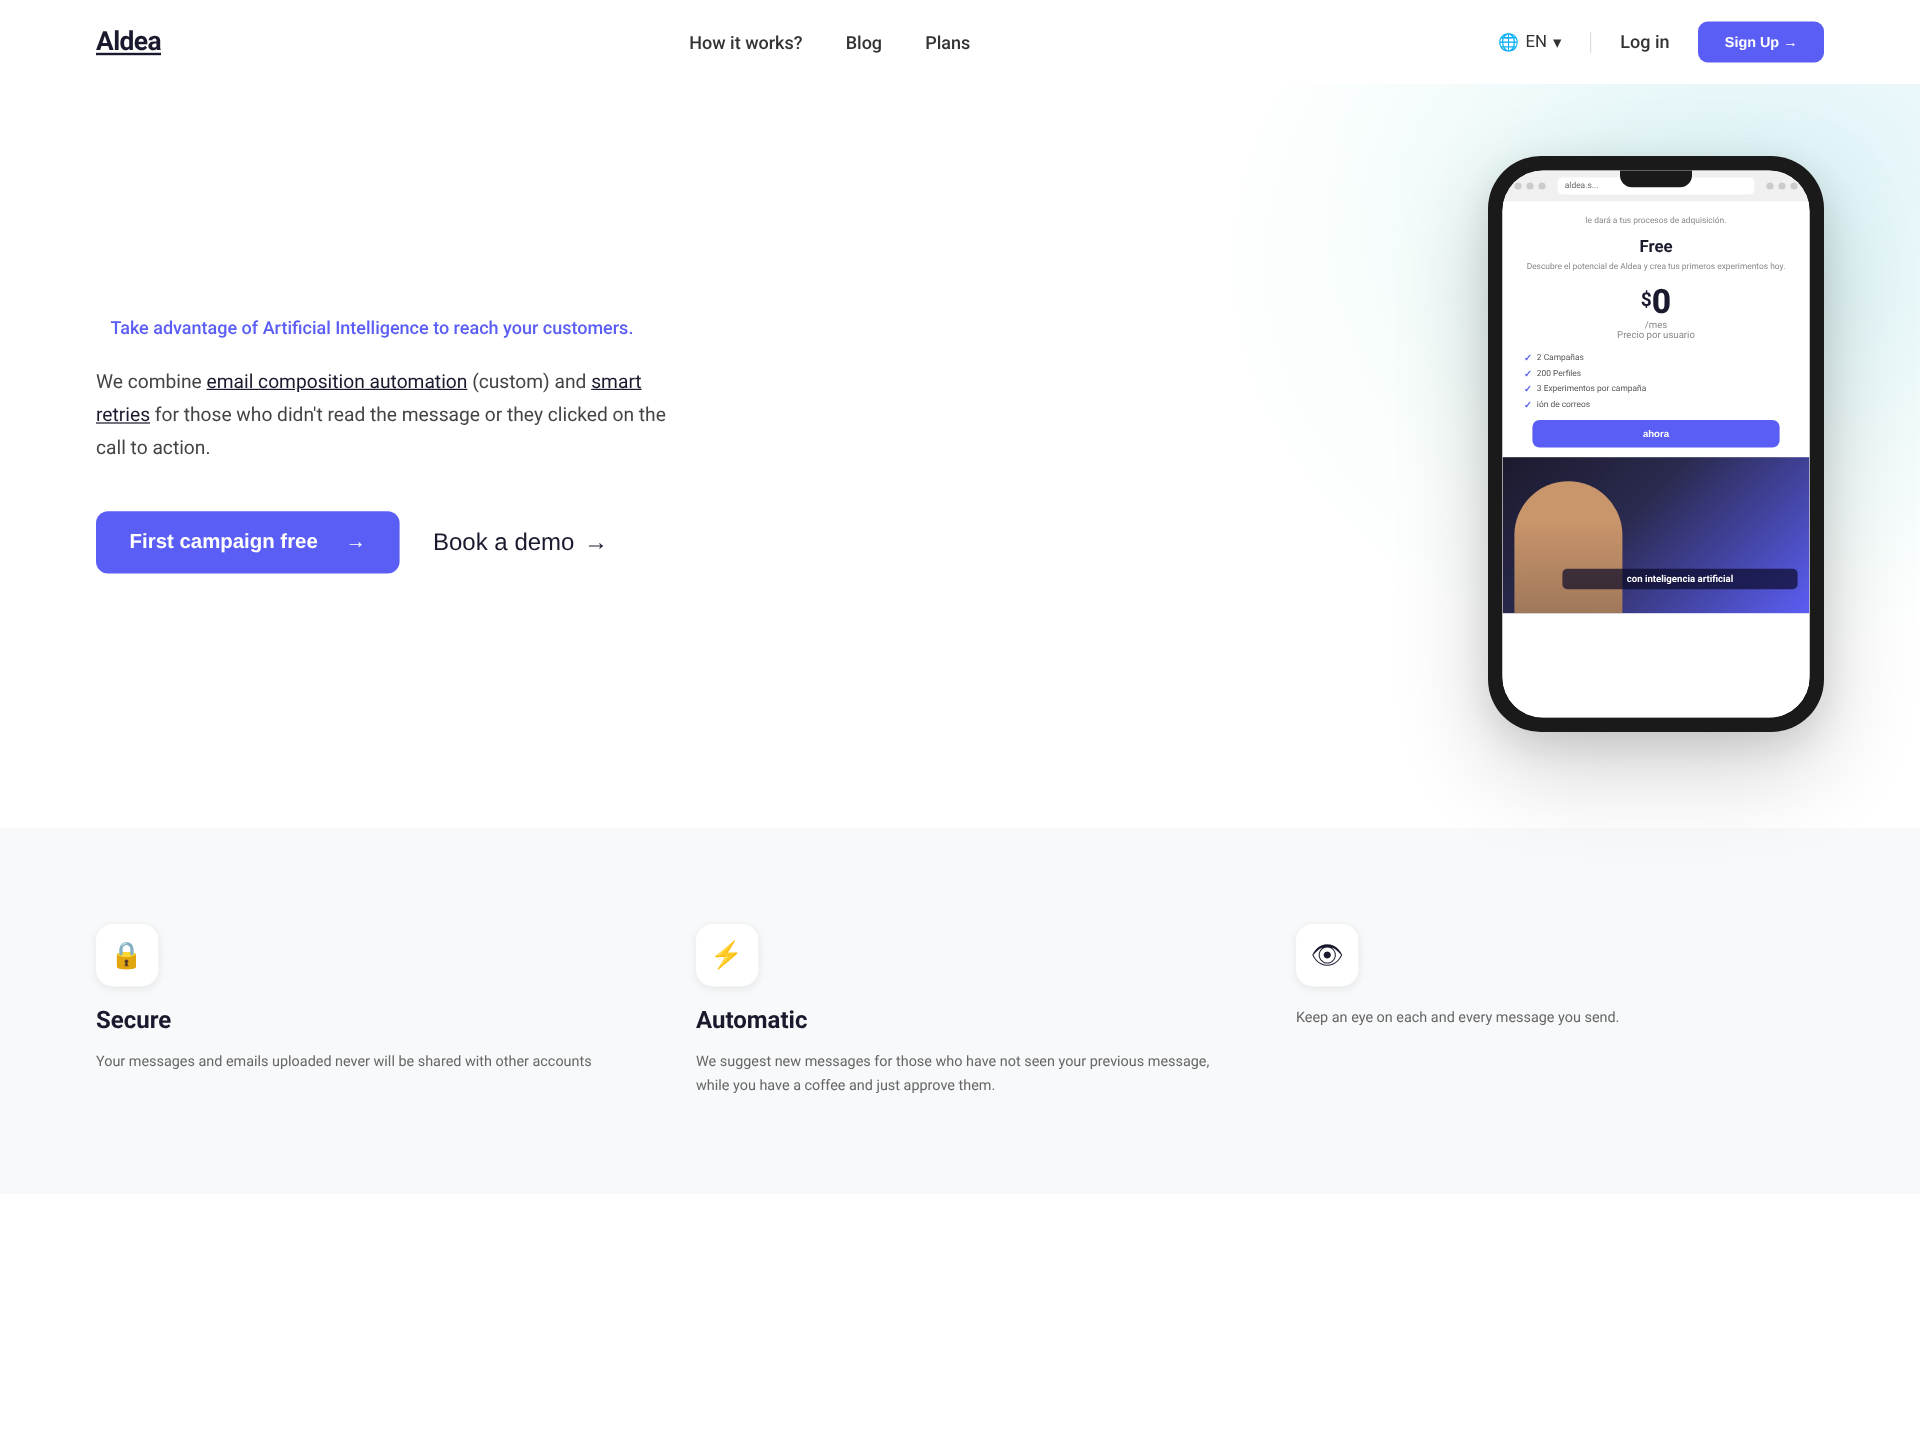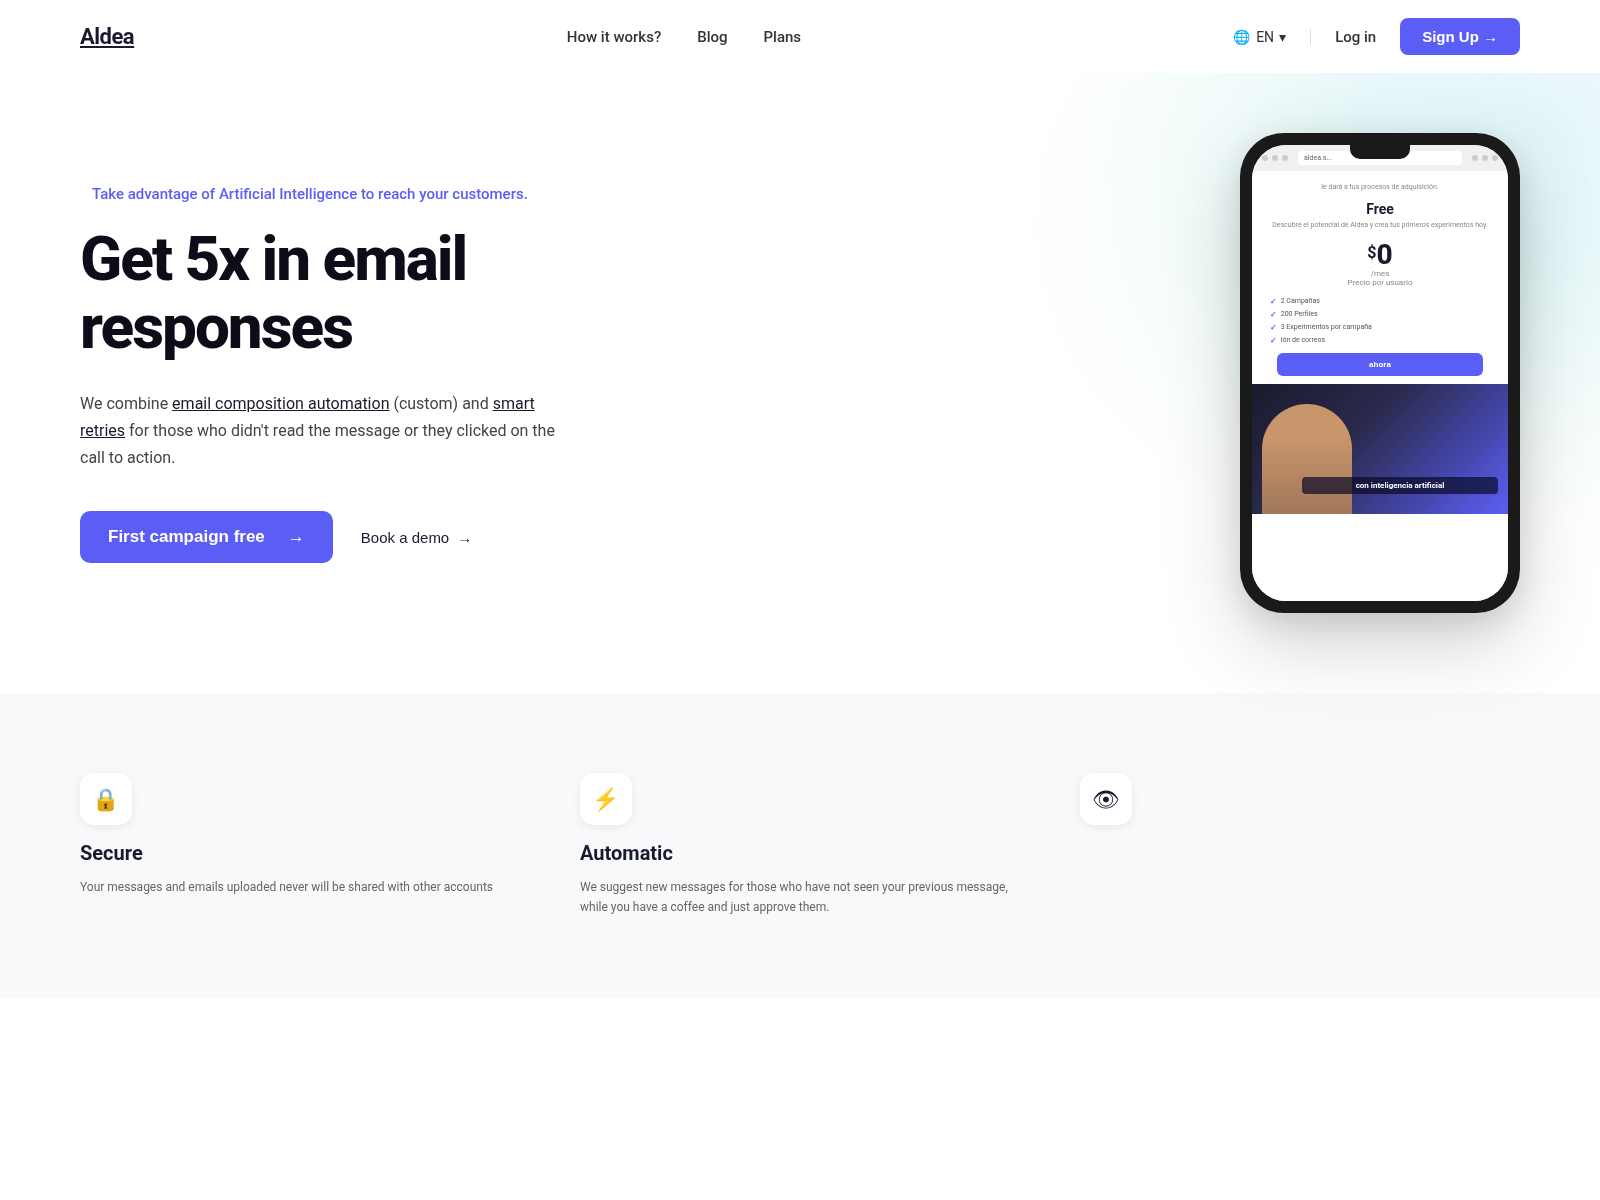--- a/index.html
+++ b/index.html
@@ -58,21 +58,21 @@
       color: #333;
       cursor: pointer;
       font-weight: 500;
     }
     .nav-signup {
       background: #5b5ef4;
       color: #fff;
       border: none;
       border-radius: 8px;
       padding: 10px 22px;
-      font-size: 15px;
+      font-size: 12px;
       font-weight: 600;
       cursor: pointer;
       display: flex;
       align-items: center;
       gap: 8px;
     }
 
     
     .hero {
       display: flex;
@@ -139,21 +139,21 @@
       font-weight: 600;
       cursor: pointer;
       display: flex;
       align-items: center;
       gap: 23px;
     }
     .btn-secondary {
       background: transparent;
       color: #1a1a2e;
       border: none;
-      font-size: 15px;
+      font-size: 20px;
       font-weight: 500;
       cursor: pointer;
       display: flex;
       align-items: center;
       gap: 8px;
     }
 
     
     .hero-right {
       position: relative;
@@ -366,24 +366,20 @@
     </div>
     <span class="nav-login">Log in</span>
     <button class="nav-signup">Sign Up →</button>
   </div>
 </nav>
 
 <section class="hero">
   <div class="hero-bg"></div>
   <div class="hero-left">
     <p class="hero-tagline">Take advantage of Artificial Intelligence to reach your customers.</p>
-    <h1 class="hero-title">
-      <span>Get 5x in email</span><br>
-      <span>responses</span>
-    </h1>
     <p class="hero-desc">
       <span>We combine </span><a href="#">email composition automation</a><span> (custom) and </span><a href="#">smart retries</a><span> for those who didn't read the message or they clicked on the call to action.</span>
     </p>
     <div class="hero-actions">
       <button class="btn-primary">
         <span>First campaign free</span>
         <span>→</span>
       </button>
       <button class="btn-secondary">
         <span>Book a demo</span>
@@ -468,15 +464,16 @@
       <div class="feature-icon-wrap">
         <span>⚡</span>
       </div>
       <div class="feature-title">Automatic</div>
       <p class="feature-desc">We suggest new messages for those who have not seen your previous message, while you have a coffee and just approve them.</p>
     </div>
     <div class="feature-item">
       <div class="feature-icon-wrap">
         <span>👁</span>
       </div>
+      <p class="feature-desc">Keep an eye on each and every message you send.</p>
     </div>
   </div>
 </section>
 
 </body></html>

